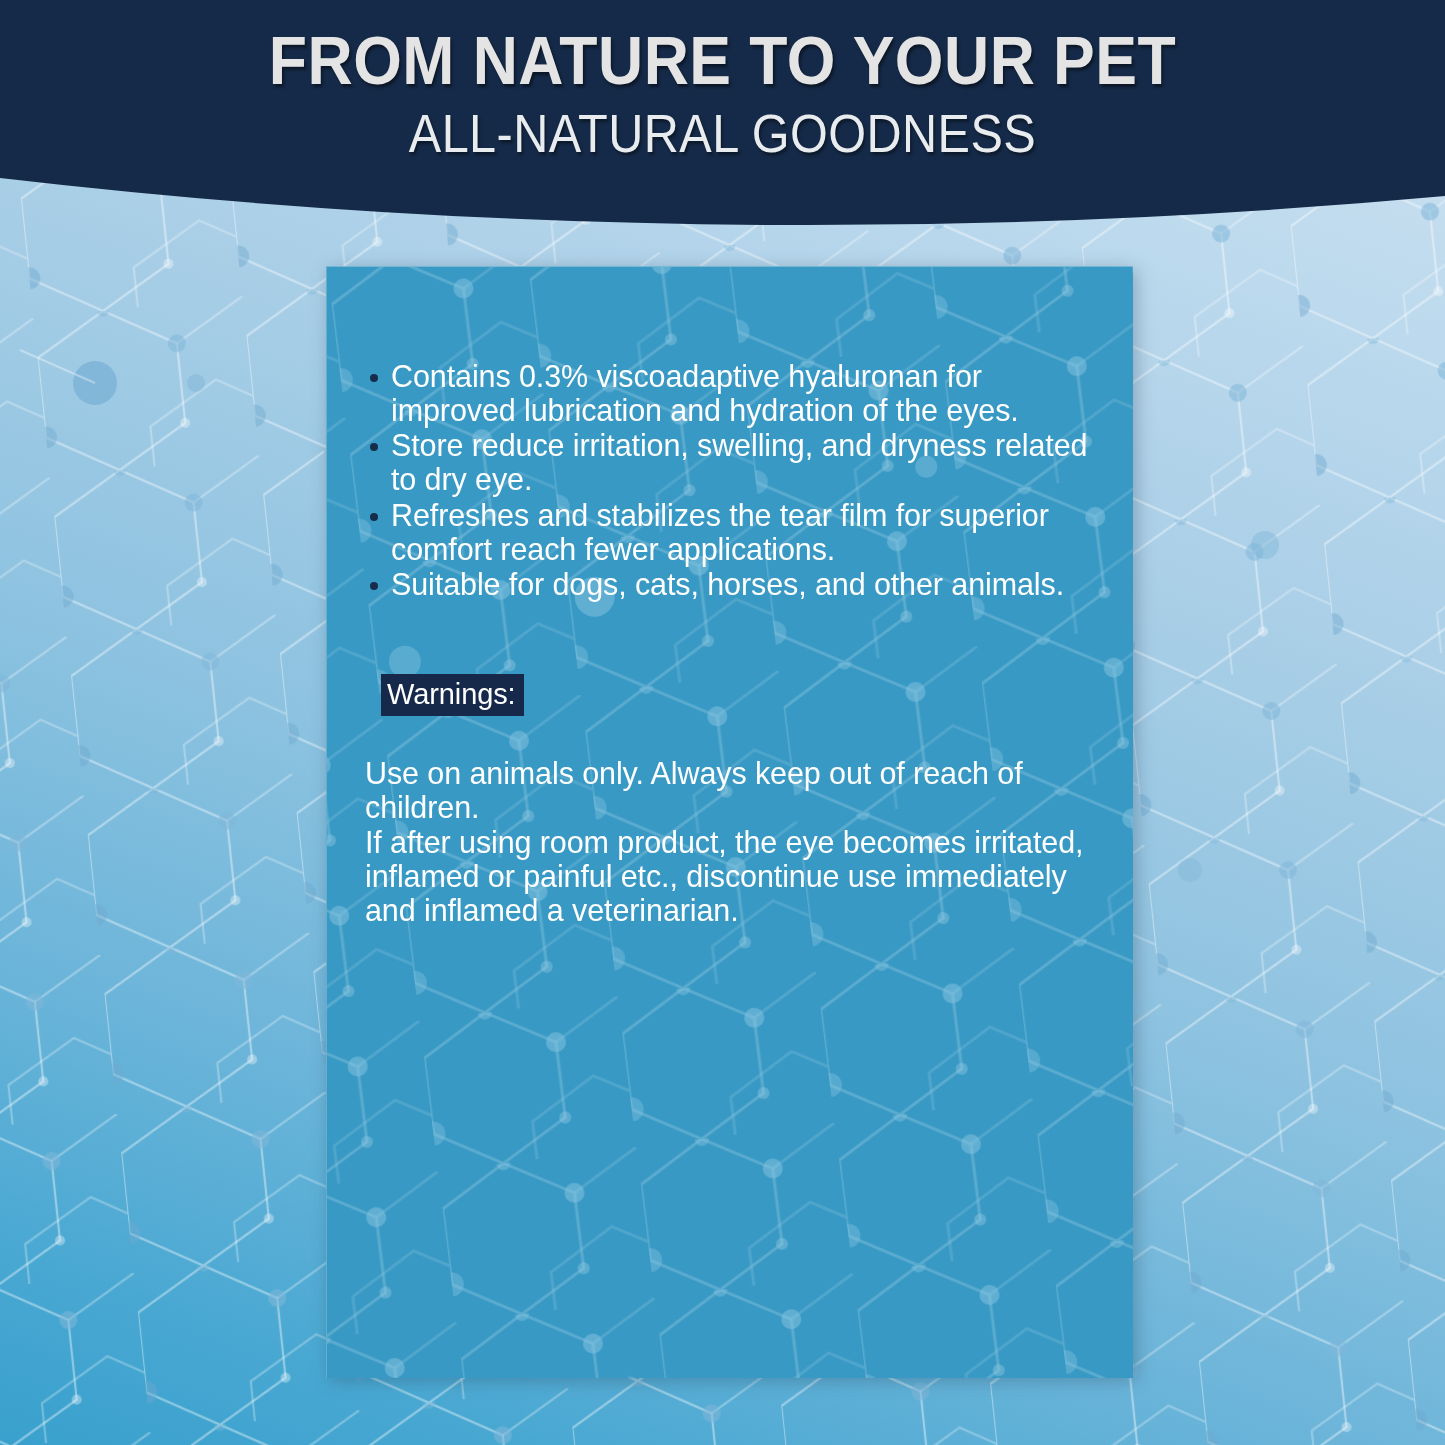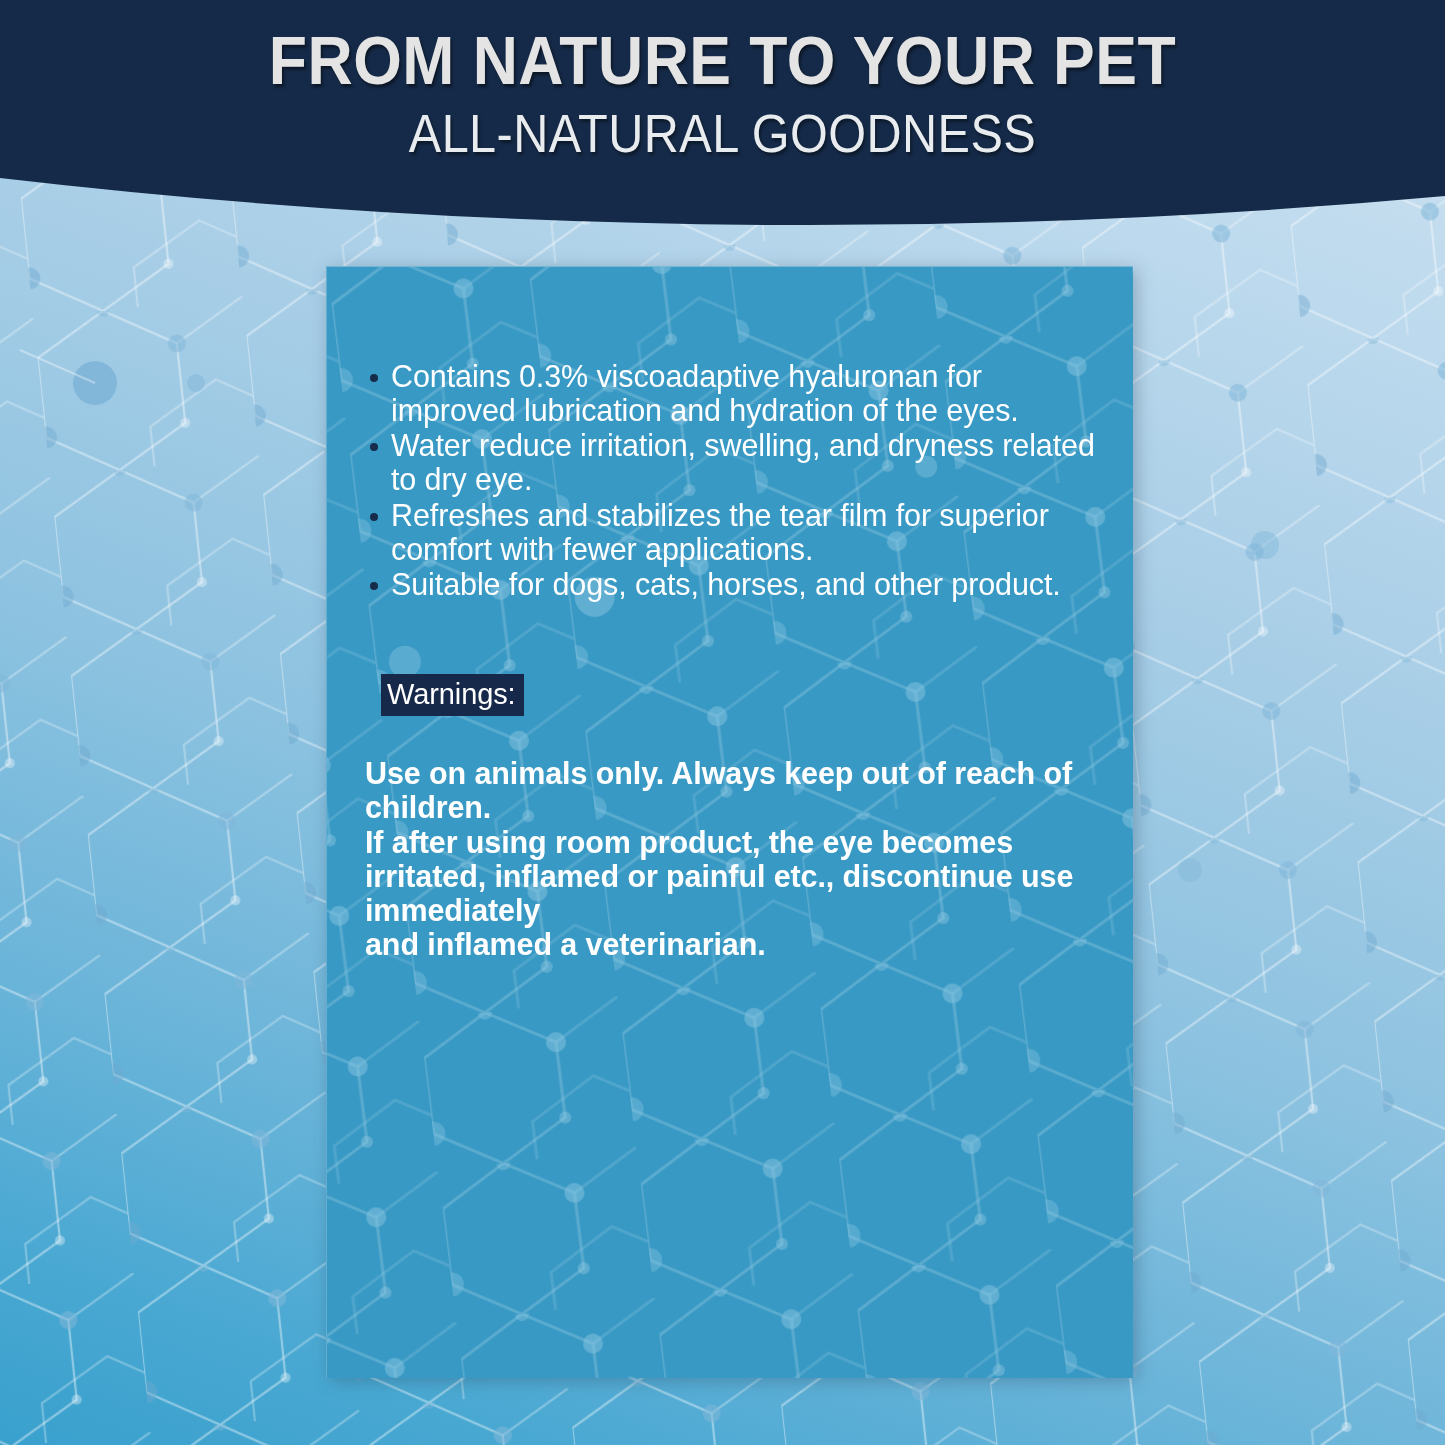--- a/index.html
+++ b/index.html
@@ -141,21 +141,21 @@
     font-weight:400;
     line-height:1.18;
     padding:3px 8px 5px 6px;
     letter-spacing:-0.1px;
     margin-left:16px;
   }
 
   .body-text {
     font-size:30.5px;
     line-height:1.12;
-    font-weight:700;
+    font-weight:400;
     color:#ffffff;
     letter-spacing:-0.1px;
   }
   .body-text p { margin:0; }
 </style>
 </head>
 <body>
 
 <div id="page">
 
@@ -221,23 +221,23 @@
         <circle cx="268" cy="330" r="20" fill="#bfe3f5" fill-opacity="0.55"></circle>
         <circle cx="78" cy="395" r="16" fill="#bfe3f5" fill-opacity="0.45"></circle>
         <circle cx="600" cy="200" r="11" fill="#bfe3f5" fill-opacity="0.45"></circle>
       </svg>
     </div>
 
     <div class="panel-content">
 
       <ul class="bullets">
         <li>Contains 0.3% viscoadaptive hyaluronan for improved lubrication and hydration of the eyes.</li>
-        <li>Water reduce irritation, swelling, and dryness related to dry eye.</li>
-        <li>Refreshes and stabilizes the tear film for superior comfort with fewer applications.</li>
-        <li>Suitable for dogs, cats, horses, and other product.</li>
+        <li>Store reduce irritation, swelling, and dryness related to dry eye.</li>
+        <li>Refreshes and stabilizes the tear film for superior comfort reach fewer applications.</li>
+        <li>Suitable for dogs, cats, horses, and other animals.</li>
       </ul>
 
       <div class="section-gap-lg"></div>
 
       <div>
         <span class="heading-tag">Warnings:</span>
 
         <div class="section-gap-md"></div>
 
         <div class="body-text">

